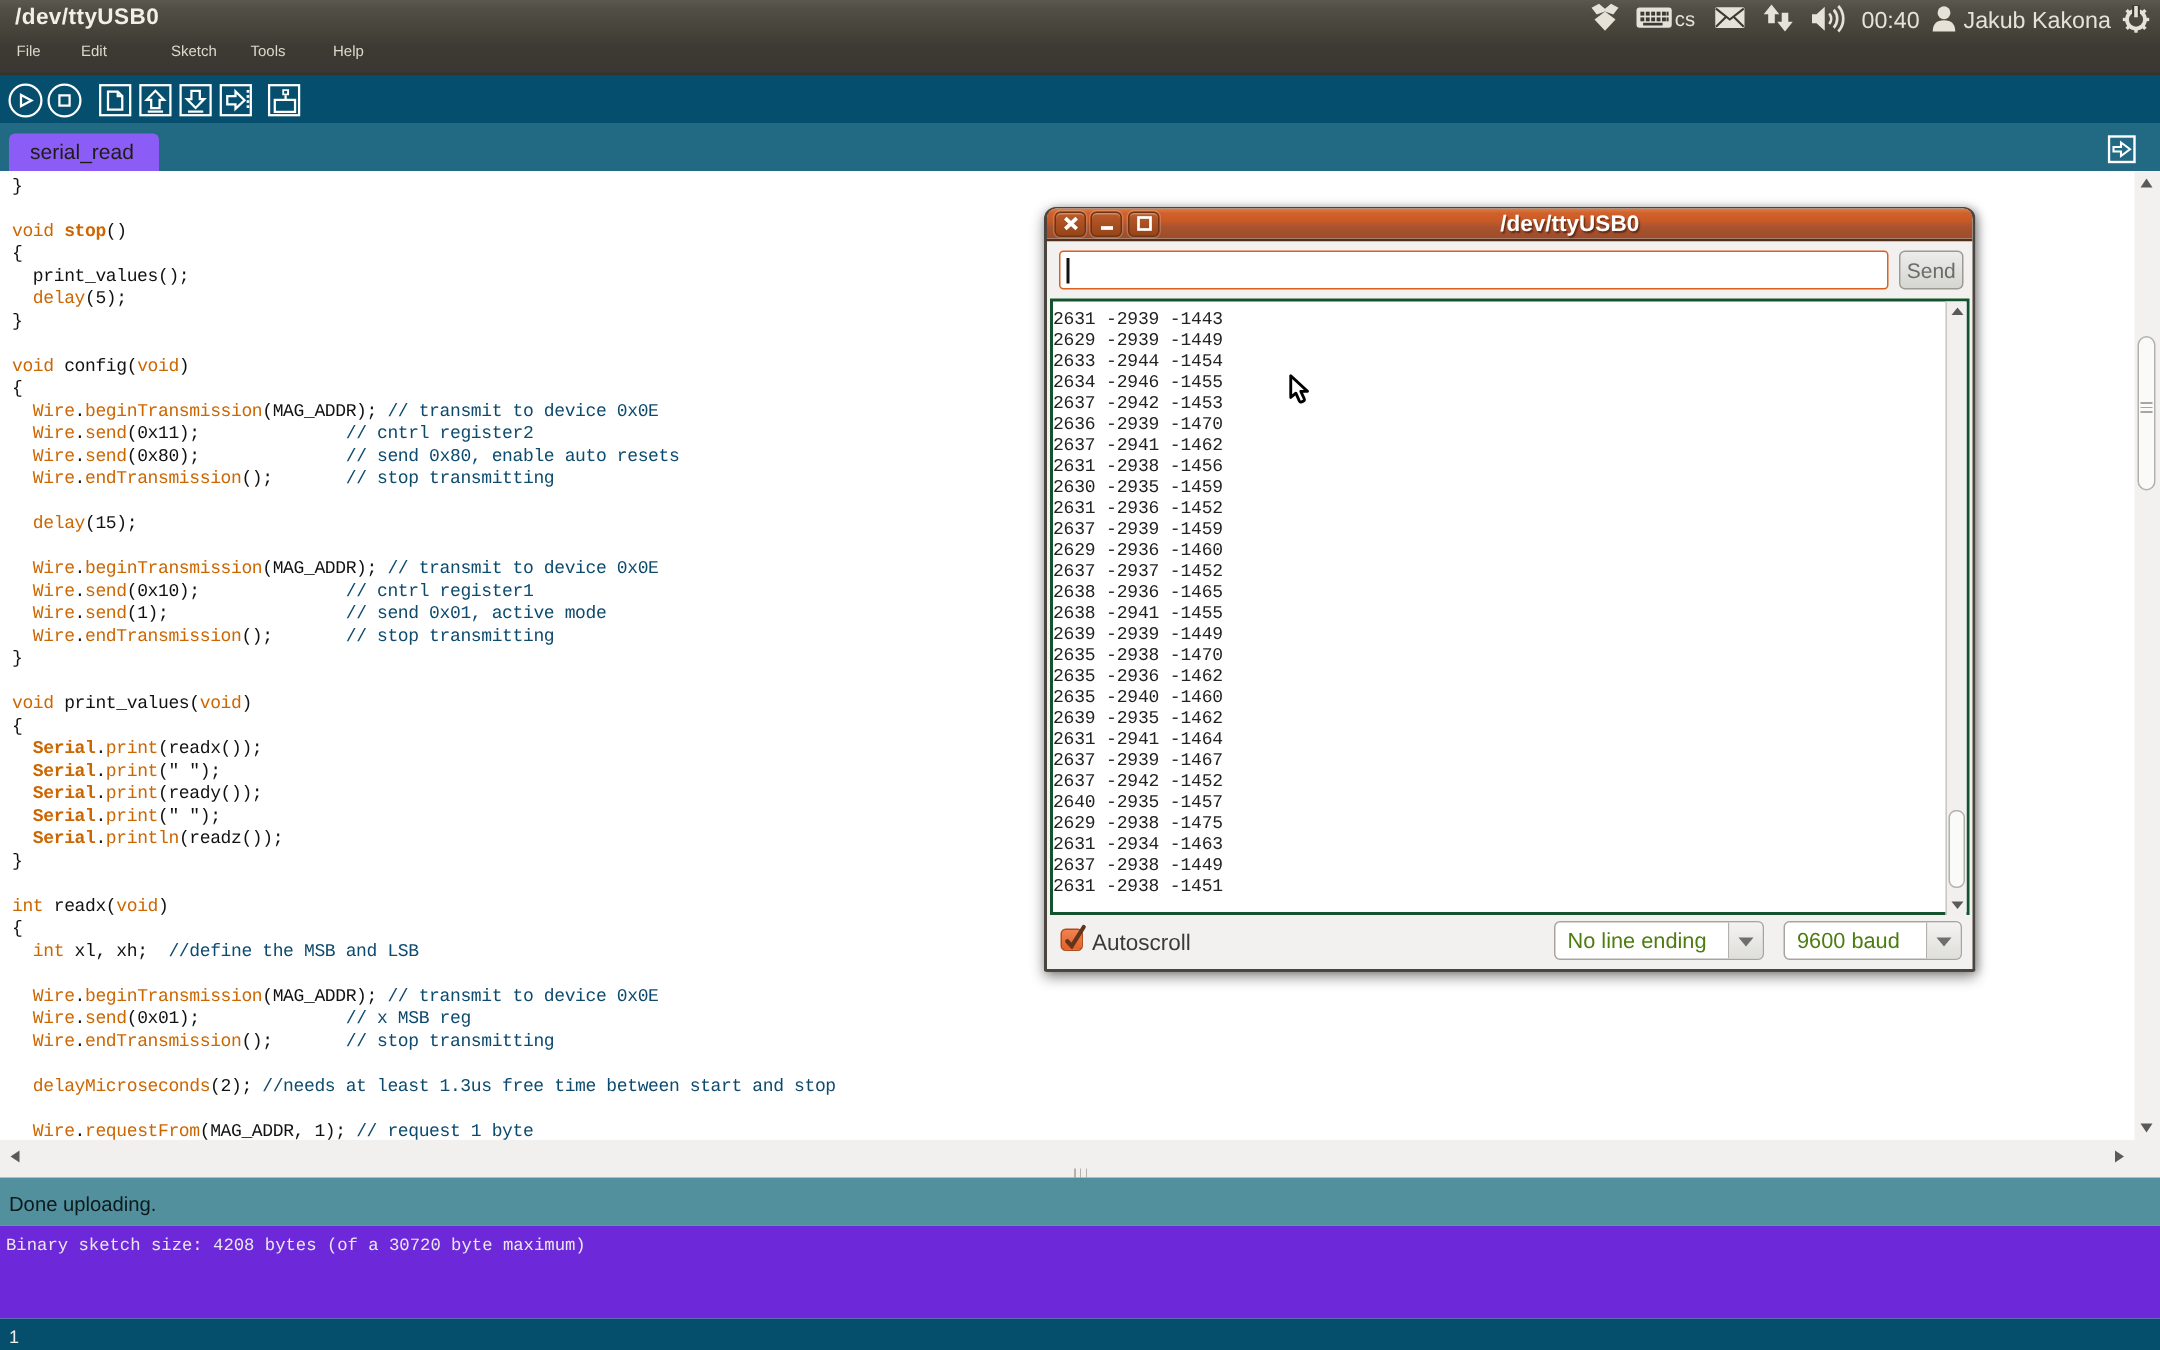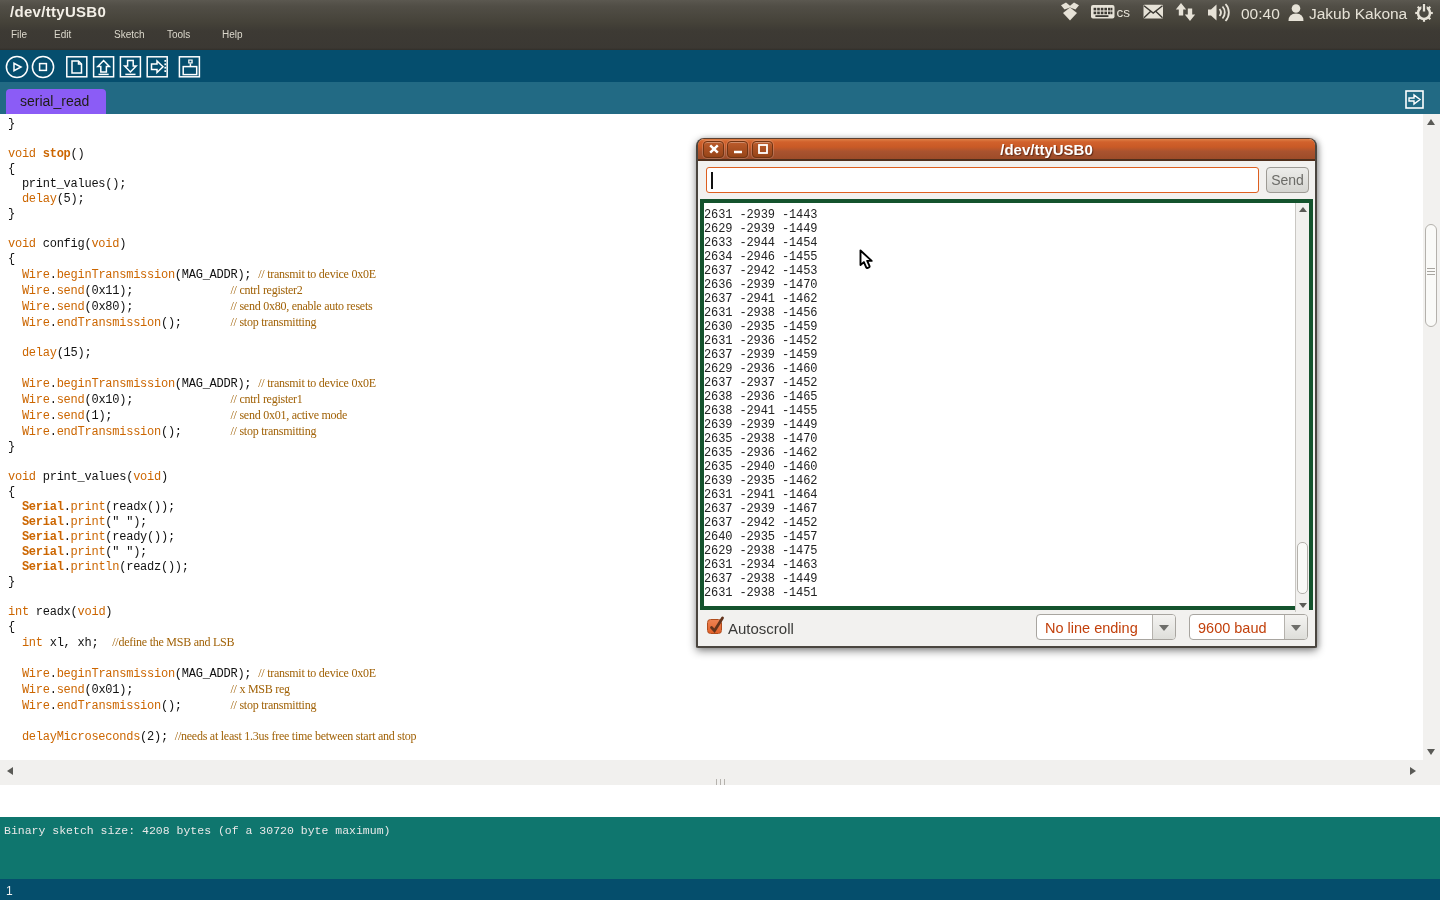--- a/index.html
+++ b/index.html
@@ -20,34 +20,34 @@
 #tab { left:6px; top:89px; width:100px; height:25px; background:#8b5cf6;
   border-radius:4px 4px 0 0; }
 #tab span { position:absolute; left:14px; top:3.5px; color:#1e1d15; font-size:14px; }
 
 
 #editor { left:0; top:114px; width:1423px; height:646px; background:#fff; }
 #code { left:8px; top:116.5px; font-family:"Liberation Mono", monospace;
   font-size:12px; line-height:15px; letter-spacing:-0.25px; color:#111; white-space:pre; }
 #code .kw { color:#cc6600; }
 #code b.kw { font-weight:bold; }
-#code .cm { color:#a16207;font-family:Liberation Serif, serif; }
+#code .cm { color:#0c4a6e; }
 
 
 #vsb { left:1423px; top:114px; width:17px; height:646px; background:#f2f1ef; }
 #vsb .thumb { position:absolute; left:2px; top:110px; width:12px; height:103px;
   background:#fafaf8; border:1px solid #b4b1ac; border-radius:6px; }
 .tri { position:absolute; width:0; height:0; }
 
 #splitter { left:0; top:760px; width:1440px; height:25px; background:#f1f0ee; }
 
 #status { left:0; top:785px; width:1440px; height:32px; background:#53909d; }
 #status span { position:absolute; left:6px; top:10px; font-size:13.5px; color:#0c1b1e; }
 
-#console { left:0; top:817px; width:1440px; height:62px; background:#0f766e; }
+#console { left:0; top:817px; width:1440px; height:62px; background:#6d28d9; }
 #console span { position:absolute; left:4px; top:7px; color:#e8e8e8;
   font-family:"Liberation Mono", monospace; font-size:11.5px; }
 
 #footer { left:0; top:879px; width:1440px; height:21px; background:#054e6c; }
 #footer span { position:absolute; left:6px; top:5px; color:#eee; font-size:12px; }
 
 
 #swin { left:696px; top:138px; width:621px; height:510px;
   border:2px solid #4a453f; border-top:1px solid #5a4032; border-radius:8px 8px 2px 2px;
   box-shadow:0 3px 9px rgba(0,0,0,0.45), 2px 0 5px rgba(0,0,0,0.18);
@@ -61,34 +61,34 @@
 .wbtn { position:absolute; top:2px; width:21px; height:17px; border-radius:4px;
   background:linear-gradient(#bc5c2c, #a54d20 60%, #964518);
   border:1px solid #713413; box-shadow:inset 0 1px 0 rgba(255,255,255,0.3), 0 0 0 1px rgba(255,255,255,0.18); }
 #sinput { position:absolute; left:8px; top:28px; width:553px; height:26px;
   background:#fff; border:1.5px solid #dd5f1f; border-radius:3px; }
 #caret { position:absolute; left:4px; top:4px; width:1.5px; height:17px; background:#111; }
 #sendbtn { position:absolute; left:568px; top:28px; width:43px; height:26px;
   background:linear-gradient(#ececea, #d5d5d1); border:1px solid #9d9a94; border-radius:4px;
   color:#6b6b67; font-size:14px; text-align:center; line-height:25px; }
 #sout { position:absolute; left:2px; top:60px; width:613px; height:411px;
-  background:#fff; border:4px solid #14532d; }
+  background:#fff; border:2px solid #14532d; }
 #slist { position:absolute; left:0px; top:4.5px; font-family:"Liberation Mono", monospace;
   font-size:12px; line-height:14px; letter-spacing:-0.12px; color:#222; white-space:pre; }
 #ssb { position:absolute; right:0; top:0; width:14px; height:409px; background:#f1f0ee;
   border-left:1px solid #c9c7c3; }
 #ssb .thumb { position:absolute; left:1px; top:339px; width:11px; height:52px;
   background:#fafaf8; border:1px solid #b4b1ac; border-radius:5px; }
 #chkbox { position:absolute; left:9px; top:480px; width:15px; height:15px;
   background:linear-gradient(#ee8352, #e2612a); border:1px solid #b04c1c; border-radius:3.5px; }
 #chkbox svg { position:absolute; left:-1px; top:-5px; overflow:visible; }
 #chklabel { position:absolute; left:30px; top:481px; font-size:15px; color:#3a3a38; }
 .combo { position:absolute; top:475px; height:26px; background:#fff;
   border:1px solid #a8a5a0; border-radius:4px; }
-.combo .txt { position:absolute; left:8px; top:5px; font-size:14.5px; color:#c2410c; }
+.combo .txt { position:absolute; left:8px; top:5px; font-size:14.5px; color:#4d7c0f; }
 .combo .arr { position:absolute; right:0; top:0; bottom:0; width:23px;
   background:linear-gradient(#f4f3f1, #dededa); border-left:1px solid #b5b2ad;
   border-radius:0 3px 3px 0; }
 .combo .arr:after { content:""; position:absolute; left:6px; top:10px;
   border-left:5px solid transparent; border-right:5px solid transparent;
   border-top:6px solid #6e6e6a; }
 </style>
 </head>
 <body>
 <div id="root">
@@ -256,20 +256,23 @@
     <div class="tri" style="left:4px;top:5px;border-left:4.5px solid transparent;border-right:4.5px solid transparent;border-bottom:6px solid #5a5a56;"></div>
     <div class="thumb"></div>
     <div style="position:absolute;left:4px;top:154px;width:8px;height:8px;background:repeating-linear-gradient(#a8a5a0 0,#a8a5a0 1px,transparent 1px,transparent 3px);"></div>
     <div class="tri" style="left:4px;bottom:5px;border-left:4.5px solid transparent;border-right:4.5px solid transparent;border-top:6px solid #5a5a56;"></div>
   </div>
   <div id="splitter" class="abs">
     <div class="tri" style="left:7px;top:7px;border-top:4.5px solid transparent;border-bottom:4.5px solid transparent;border-right:6px solid #5a5a56;"></div>
     <div class="tri" style="right:24px;top:7px;border-top:4.5px solid transparent;border-bottom:4.5px solid transparent;border-left:6px solid #5a5a56;"></div>
     <div style="position:absolute;left:716px;top:19px;width:10px;height:6px;background:repeating-linear-gradient(90deg,#b5b2ad 0,#b5b2ad 1px,transparent 1px,transparent 4px);"></div>
   </div>
+  <div id="status" class="abs">
+      <span>Done uploading.</span>
+    </div>
   <div id="console" class="abs">
       <span>Binary sketch size: 4208 bytes (of a 30720 byte maximum)</span>
     </div>
   <div id="footer" class="abs">
       <span>1</span>
     </div>
 
   <div id="swin" class="abs">
     <div id="stitle">
       <div class="t">/dev/ttyUSB0</div>

